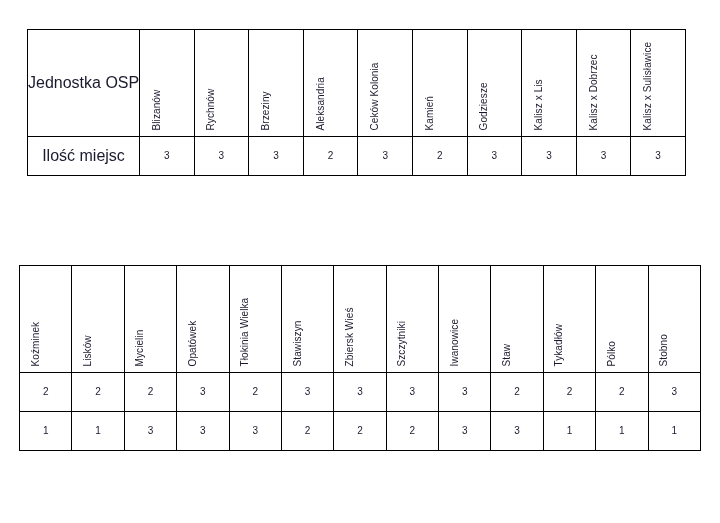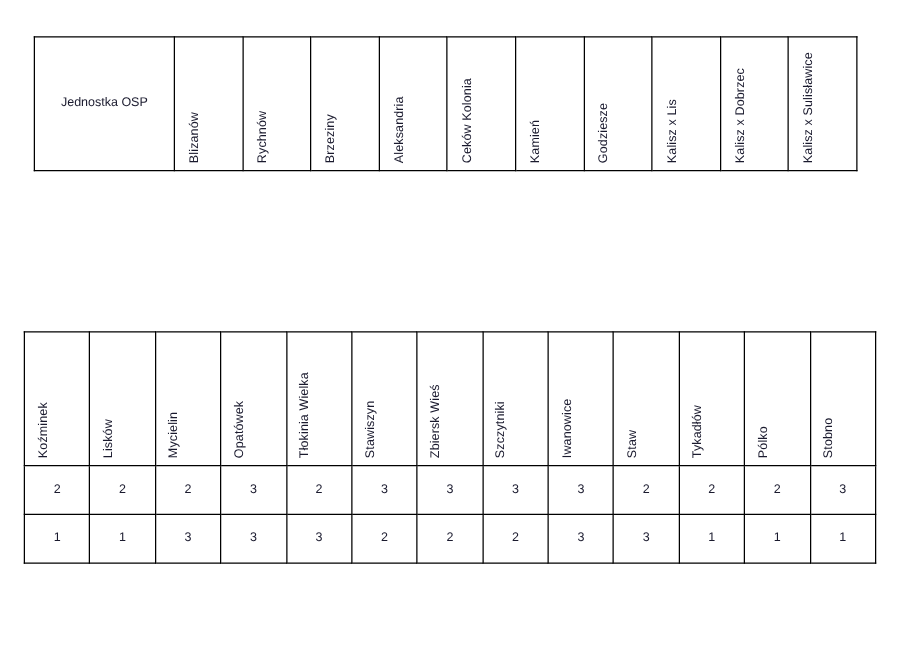--- a/index.html
+++ b/index.html
@@ -74,21 +74,21 @@
     transform-origin: left bottom;
     transform: rotate(-90deg);
     white-space: nowrap;
     font-size: 10px;
     letter-spacing: 0.1px;
     margin-left: -5px;
   }
 
   .hlabel {
     display: block;
-    font-size: 10px;
+    font-size: 16px;
     white-space: nowrap;
   }
 
   td.num { font-size: 10px; }
 
   
 </style>
 </head>
 <body>
 
@@ -156,20 +156,35 @@
             <span class="vlabel">
               <span>Kalisz x Dobrzec</span>
             </span>
           </td>
           <td class="c-green">
             <span class="vlabel">
               <span>Kalisz x Sulisławice</span>
             </span>
           </td>
         </tr>
+      <tr class="r-yellow">
+        <td class="c-yellow">
+          <span class="hlabel">Ilość miejsc</span>
+        </td>
+      <td class="c-yellow num">3</td>
+          <td class="c-yellow num">3</td>
+          <td class="c-yellow num">3</td>
+          <td class="c-yellow num">2</td>
+          <td class="c-yellow num">3</td>
+          <td class="c-yellow num">2</td>
+          <td class="c-yellow num">3</td>
+          <td class="c-yellow num">3</td>
+          <td class="c-yellow num">3</td>
+          <td class="c-yellow num">3</td>
+        </tr>
     </tbody>
   </table>
 </div>
 
 <div class="sheet" id="table-osp-2-wrap">
   <table class="grid" id="table-osp-2">
     <colgroup id="t2-cols">
         <col style="width: 52.3846px;">
         <col style="width: 52.3846px;">
         <col style="width: 52.3846px;">

